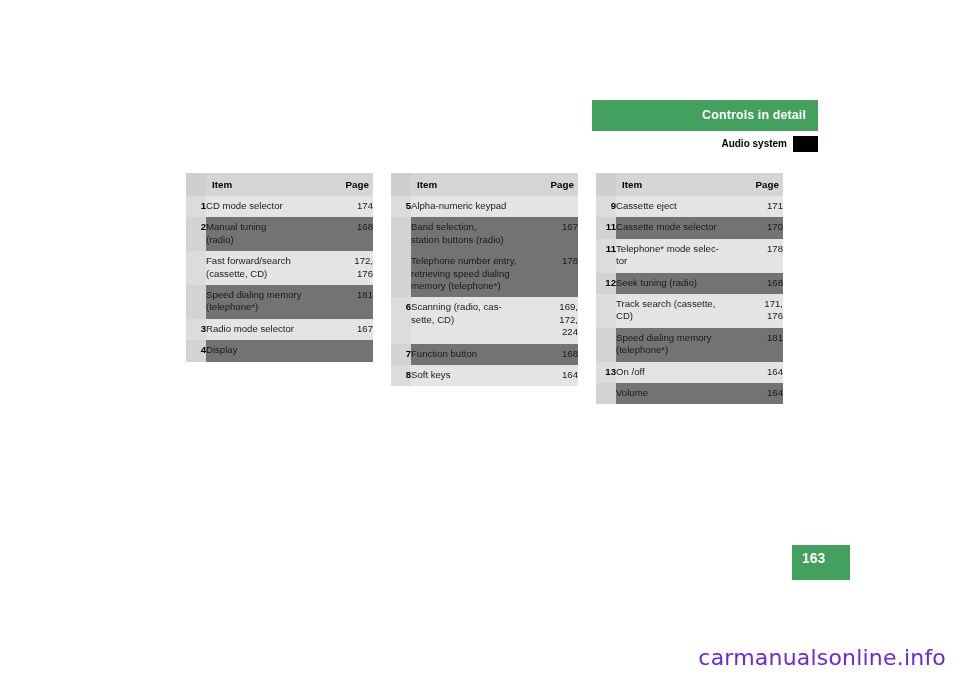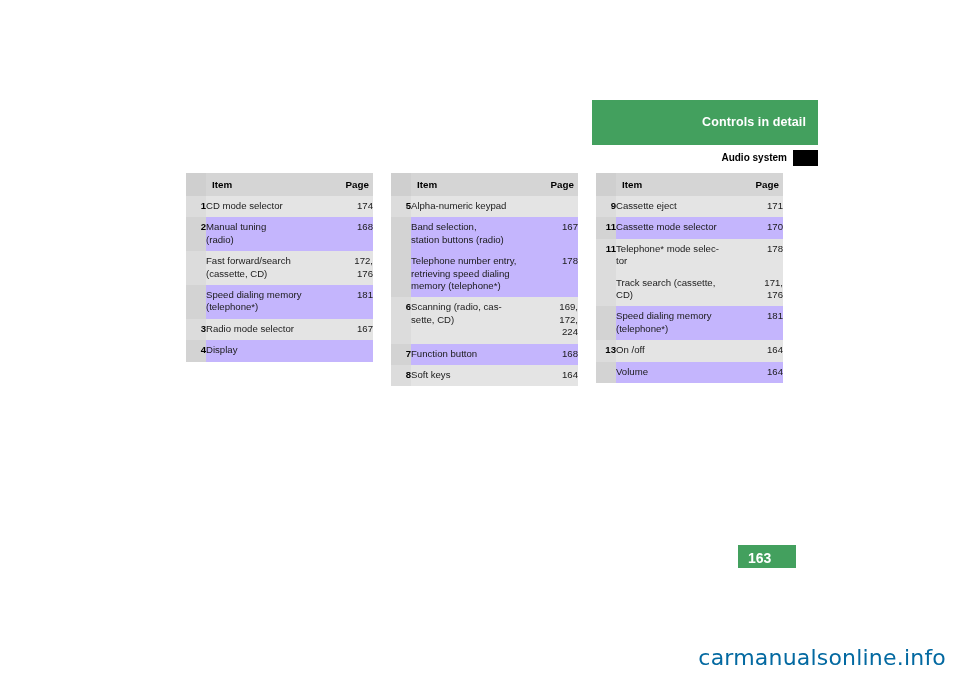--- a/index.html
+++ b/index.html
@@ -18,21 +18,21 @@
 
   
   #page-header {
     position: absolute;
     left: 592px;
     top: 100px;
     width: 226px;
   }
   .green-bar {
     background: #43a05e;
-    height: 45px;
+    height: 31px;
     box-sizing: border-box;
     padding: 0 12px 0 0;
     display: flex;
     align-items: center;
     justify-content: flex-end;
   }
   .green-bar-title {
     color: #ffffff;
     font-size: 12.5px;
     font-weight: bold;
@@ -94,21 +94,21 @@
   .ref-table thead th.h-num  { background: #cfcfcf; }
   .ref-table thead th.h-item { padding-left: 6px; }
   .ref-table thead th.h-page { text-align: right; padding-right: 4px; }
 
   .ref-table tbody td {
     vertical-align: top;
     padding: 4px 0 5px 0;
     line-height: 12.4px;
   }
   .ref-table tbody tr.band-a td { background: #e4e4e4; }
-  .ref-table tbody tr.band-b td { background: #c4b5fd; }
+  .ref-table tbody tr.band-b td { background: #737373; }
   .ref-table tbody tr.band-a td.t-num { background: #dcdcdc; }
   .ref-table tbody tr.band-b td.t-num { background: #d3d3d3; }
 
   td.t-num {
     text-align: right;
     padding-right: 4px;
     font-weight: bold;
     font-size: 9.6px;
     color: #000000;
   }
@@ -120,43 +120,43 @@
   }
   td.t-page {
     text-align: right;
     padding-right: 8px;
     white-space: pre-line;
   }
 
   
   #page-number-badge {
     position: absolute;
-    left: 738px;
+    left: 792px;
     top: 545px;
     width: 58px;
-    height: 23px;
+    height: 35px;
     background: #43a05e;
     display: flex;
     align-items: flex-start;
     justify-content: flex-start;
   }
   #page-number-badge .pn {
     color: #ffffff;
     font-size: 14px;
     font-weight: bold;
     margin: 6px 0 0 10px;
     line-height: 1;
   }
 
   
   #watermark {
     position: absolute;
     right: 14px;
     bottom: 8px;
-    color: #0369a1;
+    color: #6d28d9;
     font-size: 22px;
     letter-spacing: 0.2px;
     font-family: "DejaVu Sans", sans-serif;
   }
 </style>
 </head>
 <body>
 
 <div id="page-header">
   <div class="green-bar">
@@ -294,20 +294,25 @@
           <td class="t-num">11</td>
           <td class="t-item">Cassette mode selector</td>
           <td class="t-page">170</td>
         </tr>
         <tr class="band-a">
           <td class="t-num">11</td>
           <td class="t-item">Telephone* mode selec-
 tor</td>
           <td class="t-page">178</td>
         </tr>
+        <tr class="band-b">
+          <td class="t-num">12</td>
+          <td class="t-item">Seek tuning (radio)</td>
+          <td class="t-page">168</td>
+        </tr>
         <tr class="band-a">
           <td class="t-num"></td>
           <td class="t-item">Track search (cassette,
 CD)</td>
           <td class="t-page">171,
 176</td>
         </tr>
         <tr class="band-b">
           <td class="t-num"></td>
           <td class="t-item">Speed dialing memory

